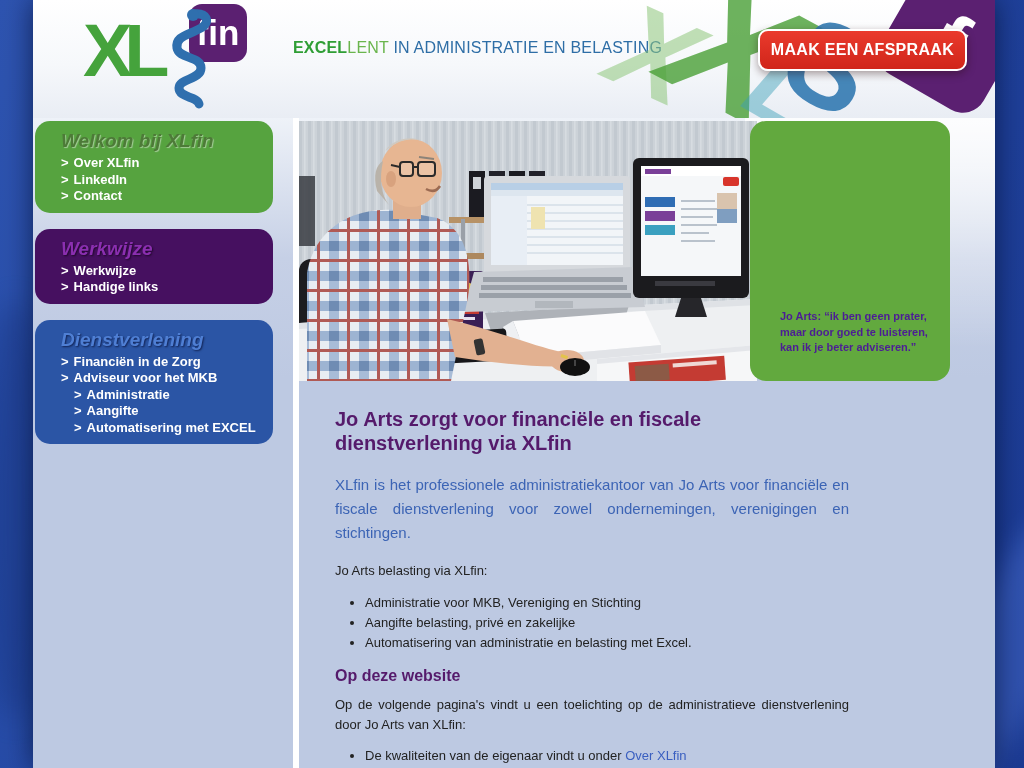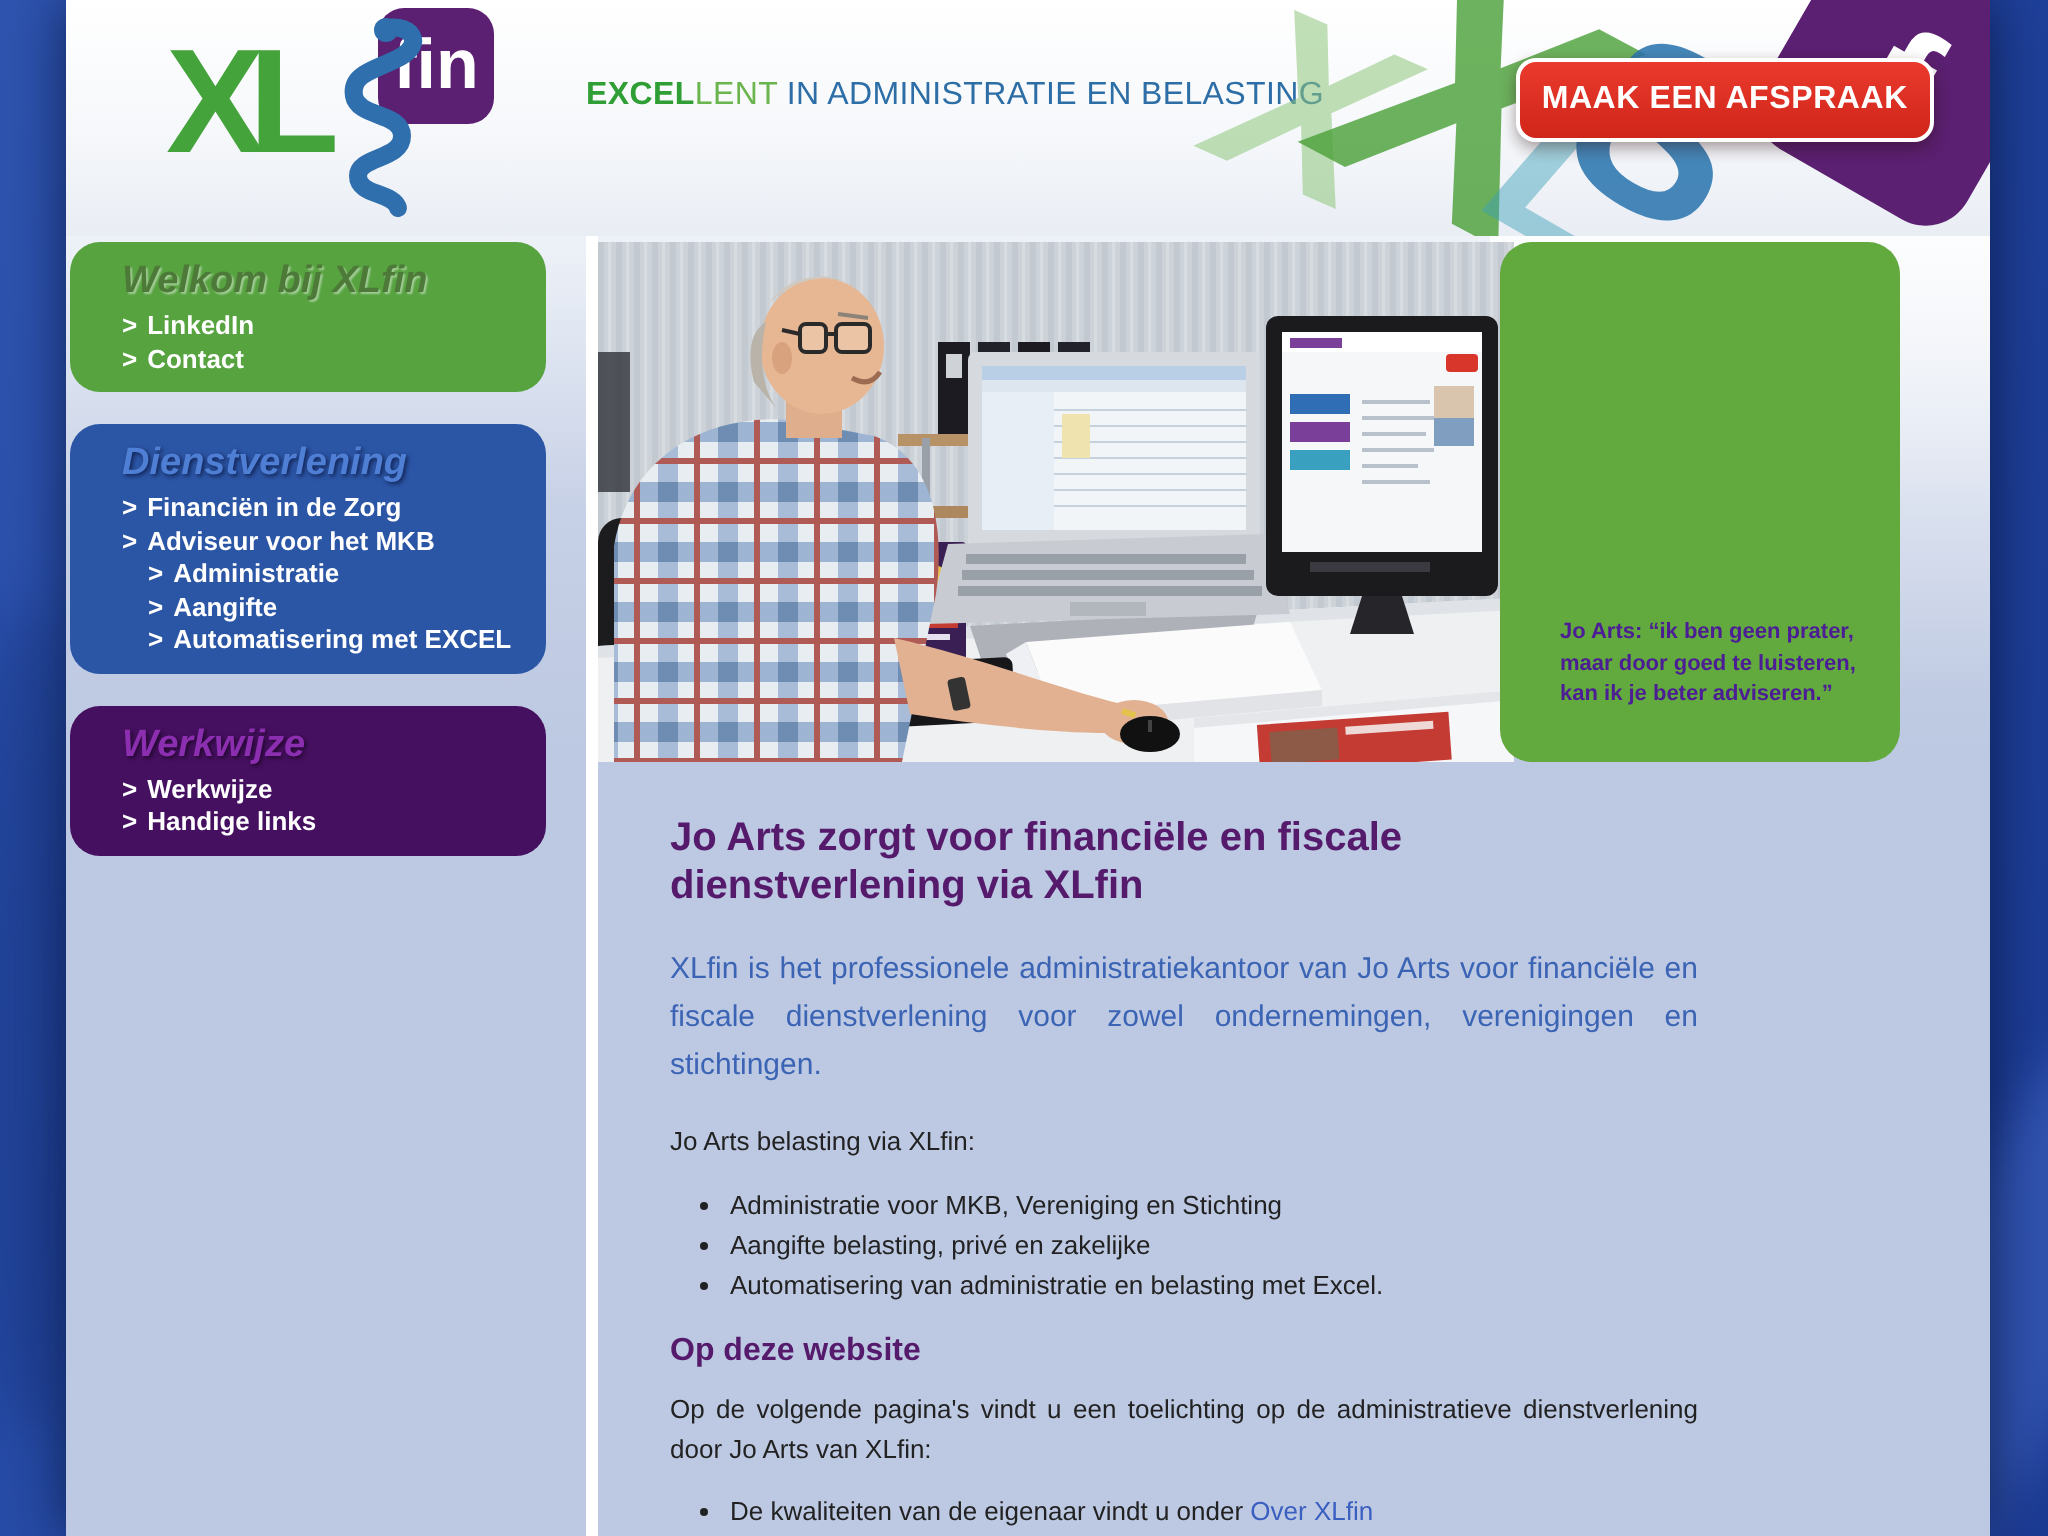--- a/index.html
+++ b/index.html
@@ -138,37 +138,38 @@
 
     <button class="cta">MAAK EEN AFSPRAAK</button>
   </div>
 
   <div class="page-body">
 
     <div class="sidebar">
 
       <div class="menu-box green">
         <div class="menu-title">Welkom bij XLfin</div>
+        <a class="menu-item"><span class="arrow">&gt;</span><span>Over XLfin</span></a>
         <a class="menu-item"><span class="arrow">&gt;</span><span>LinkedIn</span></a>
         <a class="menu-item"><span class="arrow">&gt;</span><span>Contact</span></a>
+      </div>
+
+      <div class="menu-box purple">
+        <div class="menu-title">Werkwijze</div>
+        <a class="menu-item"><span class="arrow">&gt;</span><span>Werkwijze</span></a>
+        <a class="menu-item"><span class="arrow">&gt;</span><span>Handige links</span></a>
       </div>
 
       <div class="menu-box blue">
         <div class="menu-title">Dienstverlening</div>
         <a class="menu-item"><span class="arrow">&gt;</span><span>Financiën in de Zorg</span></a>
         <a class="menu-item"><span class="arrow">&gt;</span><span>Adviseur voor het MKB</span></a>
         <a class="menu-item sub"><span class="arrow">&gt;</span><span>Administratie</span></a>
         <a class="menu-item sub"><span class="arrow">&gt;</span><span>Aangifte</span></a>
         <a class="menu-item sub"><span class="arrow">&gt;</span><span>Automatisering met EXCEL</span></a>
-      </div>
-
-      <div class="menu-box purple">
-        <div class="menu-title">Werkwijze</div>
-        <a class="menu-item"><span class="arrow">&gt;</span><span>Werkwijze</span></a>
-        <a class="menu-item"><span class="arrow">&gt;</span><span>Handige links</span></a>
       </div>
     </div>
 
     <div class="main">
 
       <div class="photo-row">
         <div class="photo">
           <svg width="458" height="260" viewBox="0 0 458 260" preserveAspectRatio="none">
             <defs>
               <pattern id="wall" width="9" height="9" patternUnits="userSpaceOnUse">

